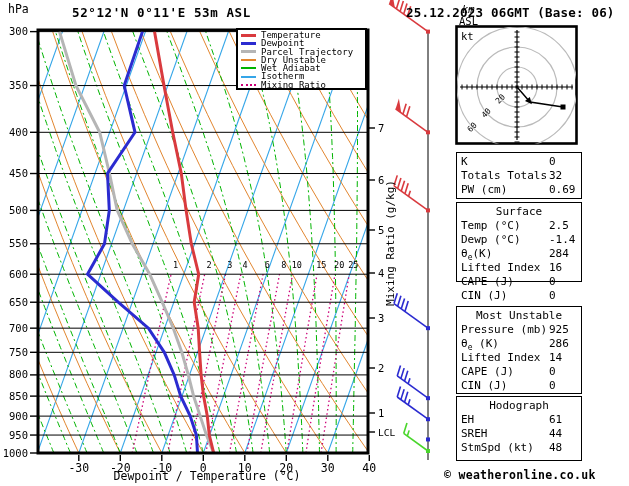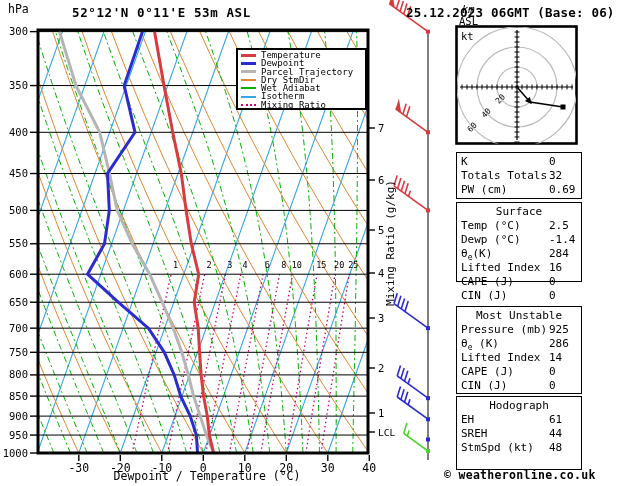--- a/index.html
+++ b/index.html
@@ -7,21 +7,21 @@
           font-family:"DejaVu Sans Mono",monospace;color:#000;}
   svg{position:absolute;left:0;top:0;}
   .ov{position:absolute;white-space:pre;color:#000;}
   .t-hpa{left:8px;top:2px;font-size:11.5px;}
   .t-title{left:72px;top:5px;font-size:12.5px;font-weight:bold;letter-spacing:.6px;}
   .t-km{left:462px;top:3px;font-size:10.5px;font-style:italic;}
   .t-asl{left:459px;top:15px;font-size:10.5px;}
   .t-date{left:406px;top:5px;font-size:12.5px;font-weight:bold;letter-spacing:.2px;}
   .t-footer{left:444px;top:468px;font-size:11.5px;font-weight:bold;letter-spacing:.3px;}
   #legend{position:absolute;left:236px;top:28px;width:131px;height:62px;background:#fff;
-          border:2px solid #000;box-sizing:border-box;padding:1px 0 0 3px;margin-top:20px;}
+          border:2px solid #000;box-sizing:border-box;padding:1px 0 0 3px;}
   .lrow{display:flex;align-items:center;height:8.3px;font-size:9px;line-height:8.3px;}
   .lswatch{display:inline-block;width:15px;margin-right:5px;flex:0 0 15px;}
   .ibox{position:absolute;left:456px;width:126px;border:1.5px solid #000;background:#fff;
         box-sizing:border-box;font-size:11px;padding-top:2px;}
   .irow{position:relative;height:14px;line-height:14px;padding-left:4px;white-space:pre;}
   .irow.center{text-align:center;padding-left:0;}
   .ival{position:absolute;left:92px;top:0;}
   sub{font-size:8px;}
   text{font-family:"DejaVu Sans Mono",monospace;fill:#000;}
   .ax10{font-size:10.5px;} .ax11{font-size:11px;} .ax12{font-size:11.5px;} .ax9{font-size:9.5px;}
@@ -353,21 +353,21 @@
       <div class="lrow">
         <span class="lswatch" style="border-top: 3px solid rgb(43, 43, 208);"></span>
         <span>Dewpoint</span>
       </div>
       <div class="lrow">
         <span class="lswatch" style="border-top: 3px solid rgb(181, 181, 181);"></span>
         <span>Parcel Trajectory</span>
       </div>
       <div class="lrow">
         <span class="lswatch" style="border-top: 2px solid rgb(226, 134, 47);"></span>
-        <span>Dry StmDir</span>
+        <span>Dry Unstable</span>
       </div>
       <div class="lrow">
         <span class="lswatch" style="border-top: 2px solid rgb(0, 180, 0);"></span>
         <span>Wet Adiabat</span>
       </div>
       <div class="lrow">
         <span class="lswatch" style="border-top: 2px solid rgb(53, 166, 232);"></span>
         <span>Isotherm</span>
       </div>
       <div class="lrow">
@@ -394,20 +394,20 @@
 
   <div class="ibox" style="top:306px;height:88px">
     <div class="irow center">Most Unstable</div>
     <div class="irow"><span>Pressure (mb)</span><span class="ival">925</span></div>
     <div class="irow"><span>θ<sub>e</sub> (K)</span><span class="ival">286</span></div>
     <div class="irow"><span>Lifted Index</span><span class="ival">14</span></div>
     <div class="irow"><span>CAPE (J)</span><span class="ival">0</span></div>
     <div class="irow"><span>CIN (J)</span><span class="ival">0</span></div>
   </div>
 
-  <div class="ibox" style="top:396px;height:74px">
+  <div class="ibox" style="top:396px;height:65px">
     <div class="irow center">Hodograph</div>
     <div class="irow"><span>EH</span><span class="ival">61</span></div>
     <div class="irow"><span>SREH</span><span class="ival">44</span></div>
     <div class="irow"><span>StmSpd (kt)</span><span class="ival">48</span></div>
   </div>
 
 </div>
 
 </body></html>

